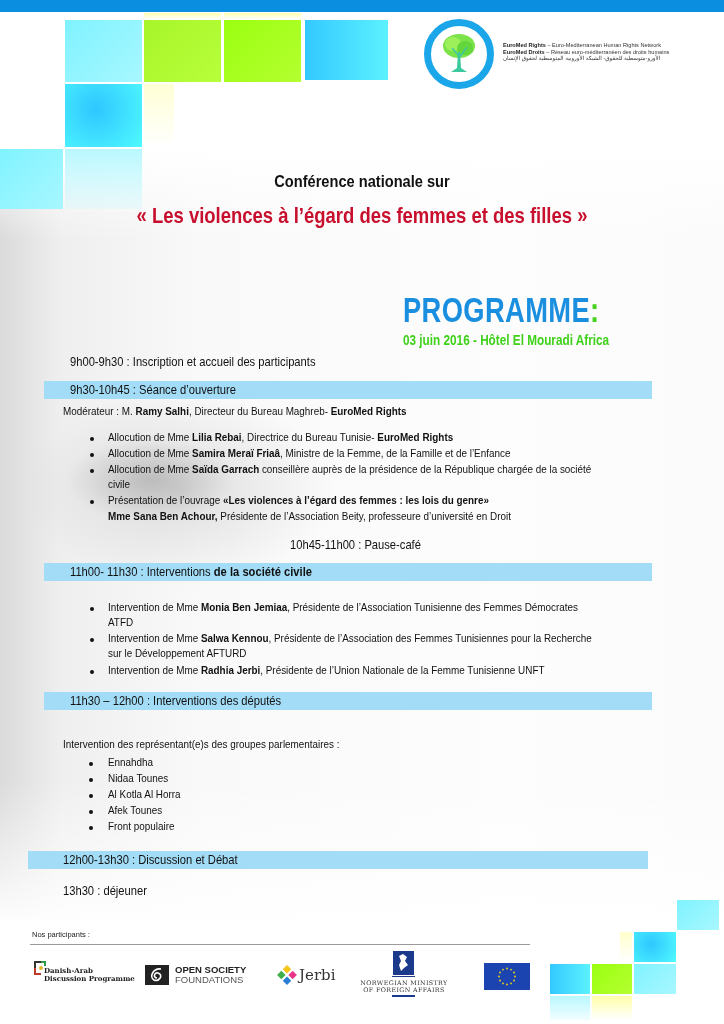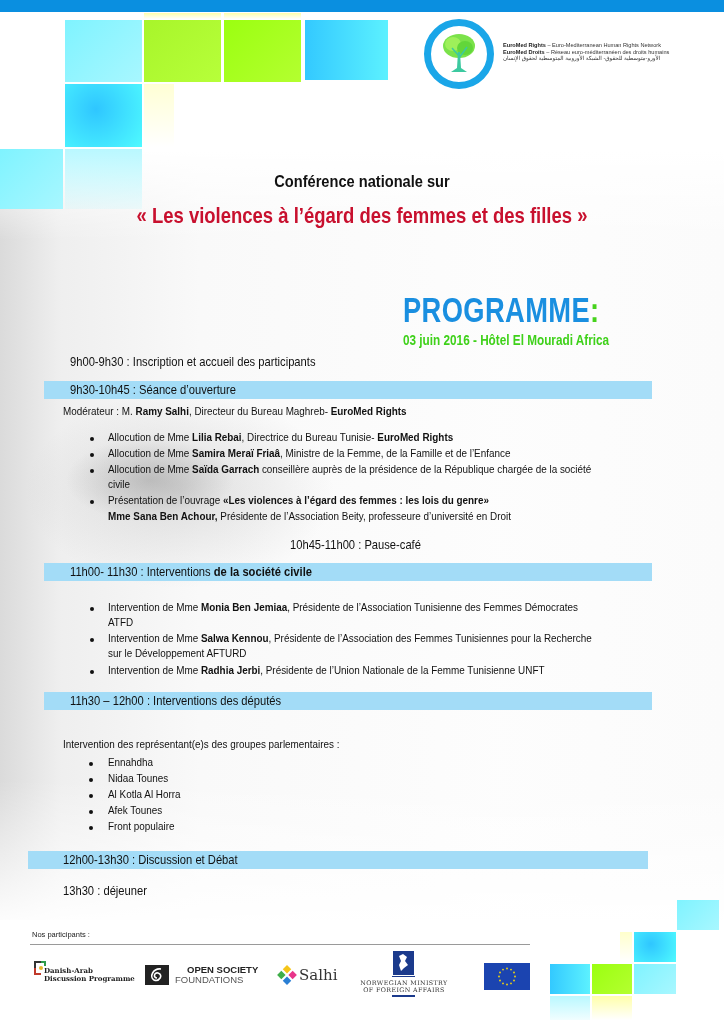--- a/index.html
+++ b/index.html
@@ -198,35 +198,35 @@
   </div>
 </div>
 
 <div class="partner" style="left:145px;top:965px;">
   <div style="position:absolute;left:0;top:0;width:24px;height:20px;background:#222;">
     <svg width="24" height="20" viewBox="0 0 24 20">
         <path d="M16 4 C8 3 4 12 9 15 C14 17 19 10 13 8 C9 7 8 13 12 13" stroke="#fff" stroke-width="1.6" fill="none"></path>
       </svg>
   </div>
   <div style="position:absolute;left:30px;top:0;font-size:9.5px;line-height:10px;white-space:nowrap;">
-    <div style="font-weight:bold;color:#222;margin-left:12px;">OPEN SOCIETY</div>
+    <div style="font-weight:bold;color:#222;">OPEN SOCIETY</div>
     <div style="color:#555;">FOUNDATIONS</div>
   </div>
 </div>
 
 <div class="partner" style="left:277px;top:965px;">
   <svg width="20" height="20" viewBox="0 0 20 20" style="position:absolute;left:0;top:0;">
     <g transform="rotate(45 10 10)">
       <rect x="3" y="3" width="6" height="6" fill="#f5c518"></rect>
       <rect x="11" y="3" width="6" height="6" fill="#e8358a"></rect>
       <rect x="3" y="11" width="6" height="6" fill="#3fae49"></rect>
       <rect x="11" y="11" width="6" height="6" fill="#2a7fd4"></rect>
     </g>
   </svg>
-  <div style="position:absolute;left:22px;top:1px;font-family:'DejaVu Serif',serif;font-size:15px;color:#333;">Salhi</div>
+  <div style="position:absolute;left:22px;top:1px;font-family:'DejaVu Serif',serif;font-size:15px;color:#333;">Jerbi</div>
 </div>
 
 <div class="partner" style="left:358px;top:951px;">
   <div style="position:absolute;left:35px;top:0;width:21px;height:24px;background:#1b3a8c;">
     <svg width="21" height="24" viewBox="0 0 21 24">
         <path d="M6 5 L10 3 L14 6 L12 10 L15 14 L11 17 L8 20 L6 14 L8 10 Z" fill="#fff"></path>
       </svg>
   </div>
   <div style="position:absolute;left:34px;top:25px;width:23px;height:1px;background:#1b3a8c;"></div>
   <div style="position:absolute;left:0;top:28px;width:92px;text-align:center;font-family:'DejaVu Serif',serif;font-size:6.3px;line-height:7px;letter-spacing:0.4px;color:#333;white-space:nowrap;">

